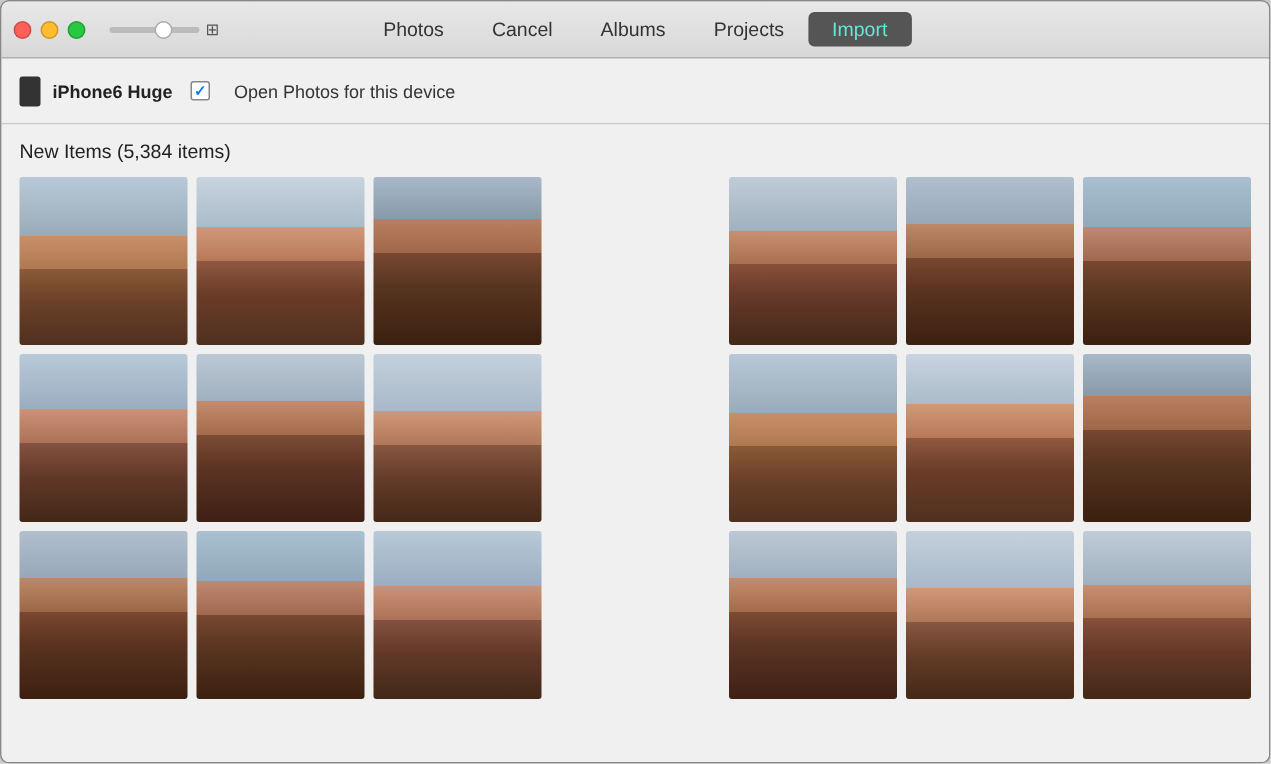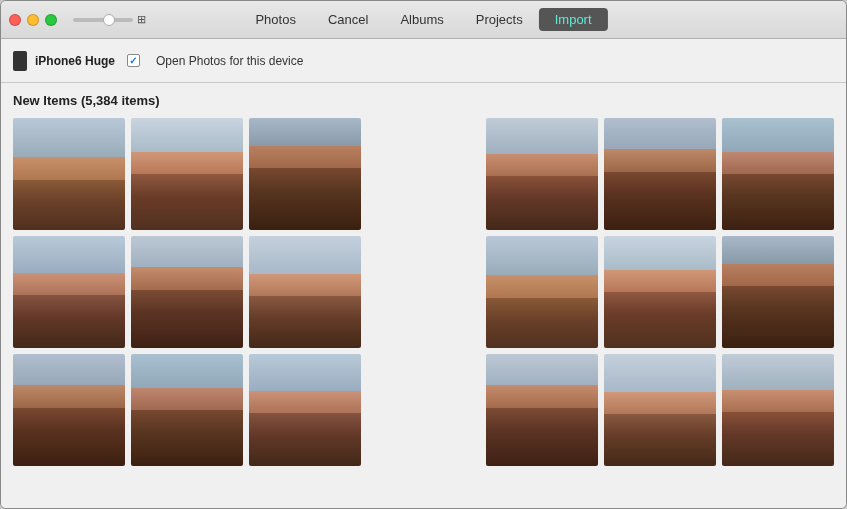--- a/index.html
+++ b/index.html
@@ -203,21 +203,21 @@
     
     .content-area {
       flex: 1;
       overflow-y: auto;
       padding: 10px 12px;
       background: #f0f0f0;
     }
 
     .section-header {
       font-size: 13px;
-      font-weight: 700;
+      font-weight: 400;
       color: #222;
       margin-bottom: 10px;
     }
 
     .photo-grid {
       display: grid;
       grid-template-columns: repeat(7, 1fr);
       gap: 6px;
     }
 

